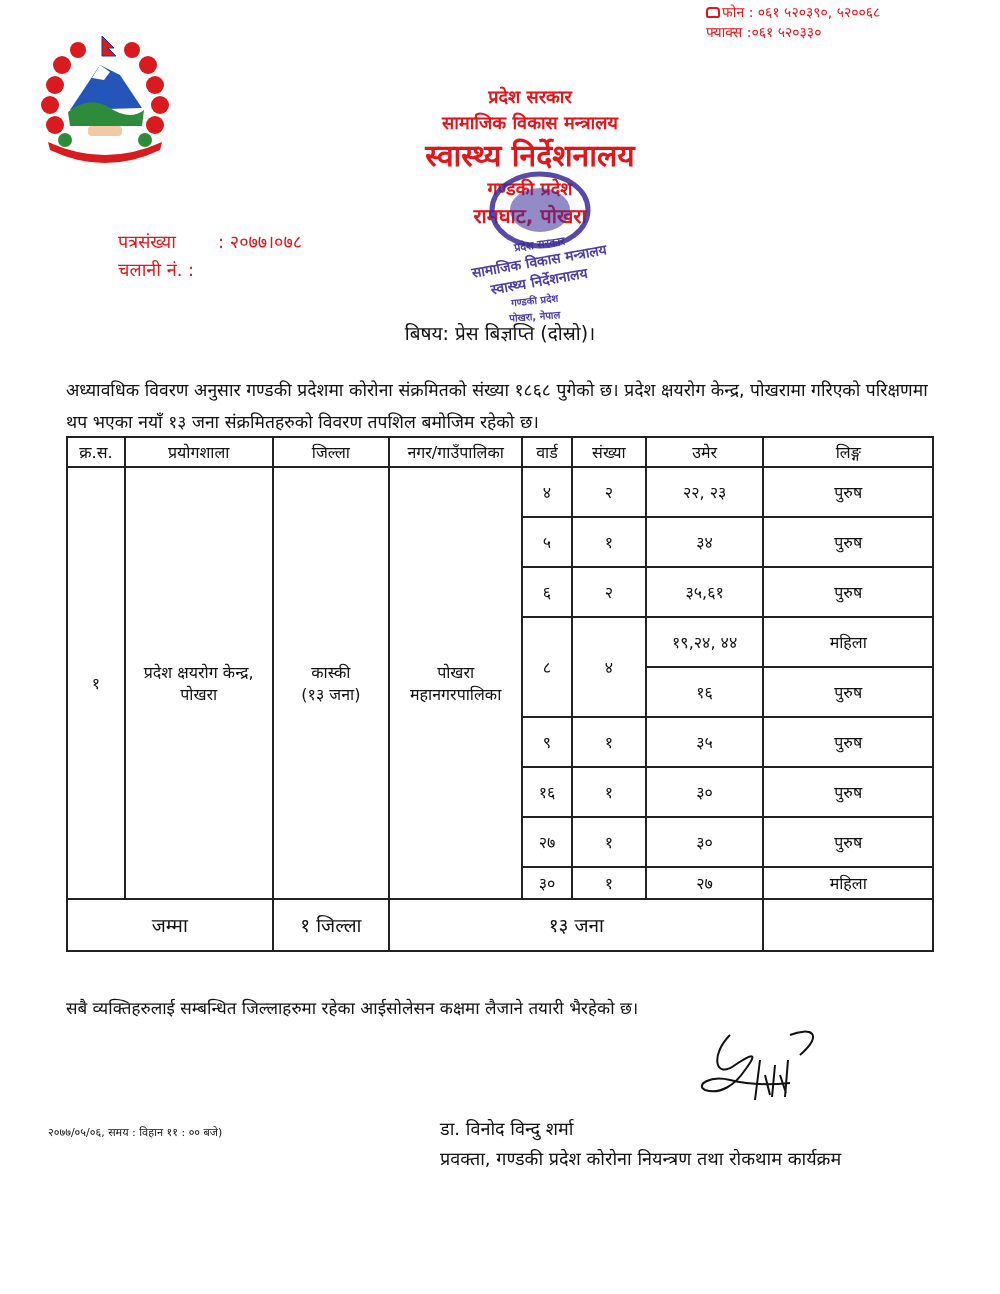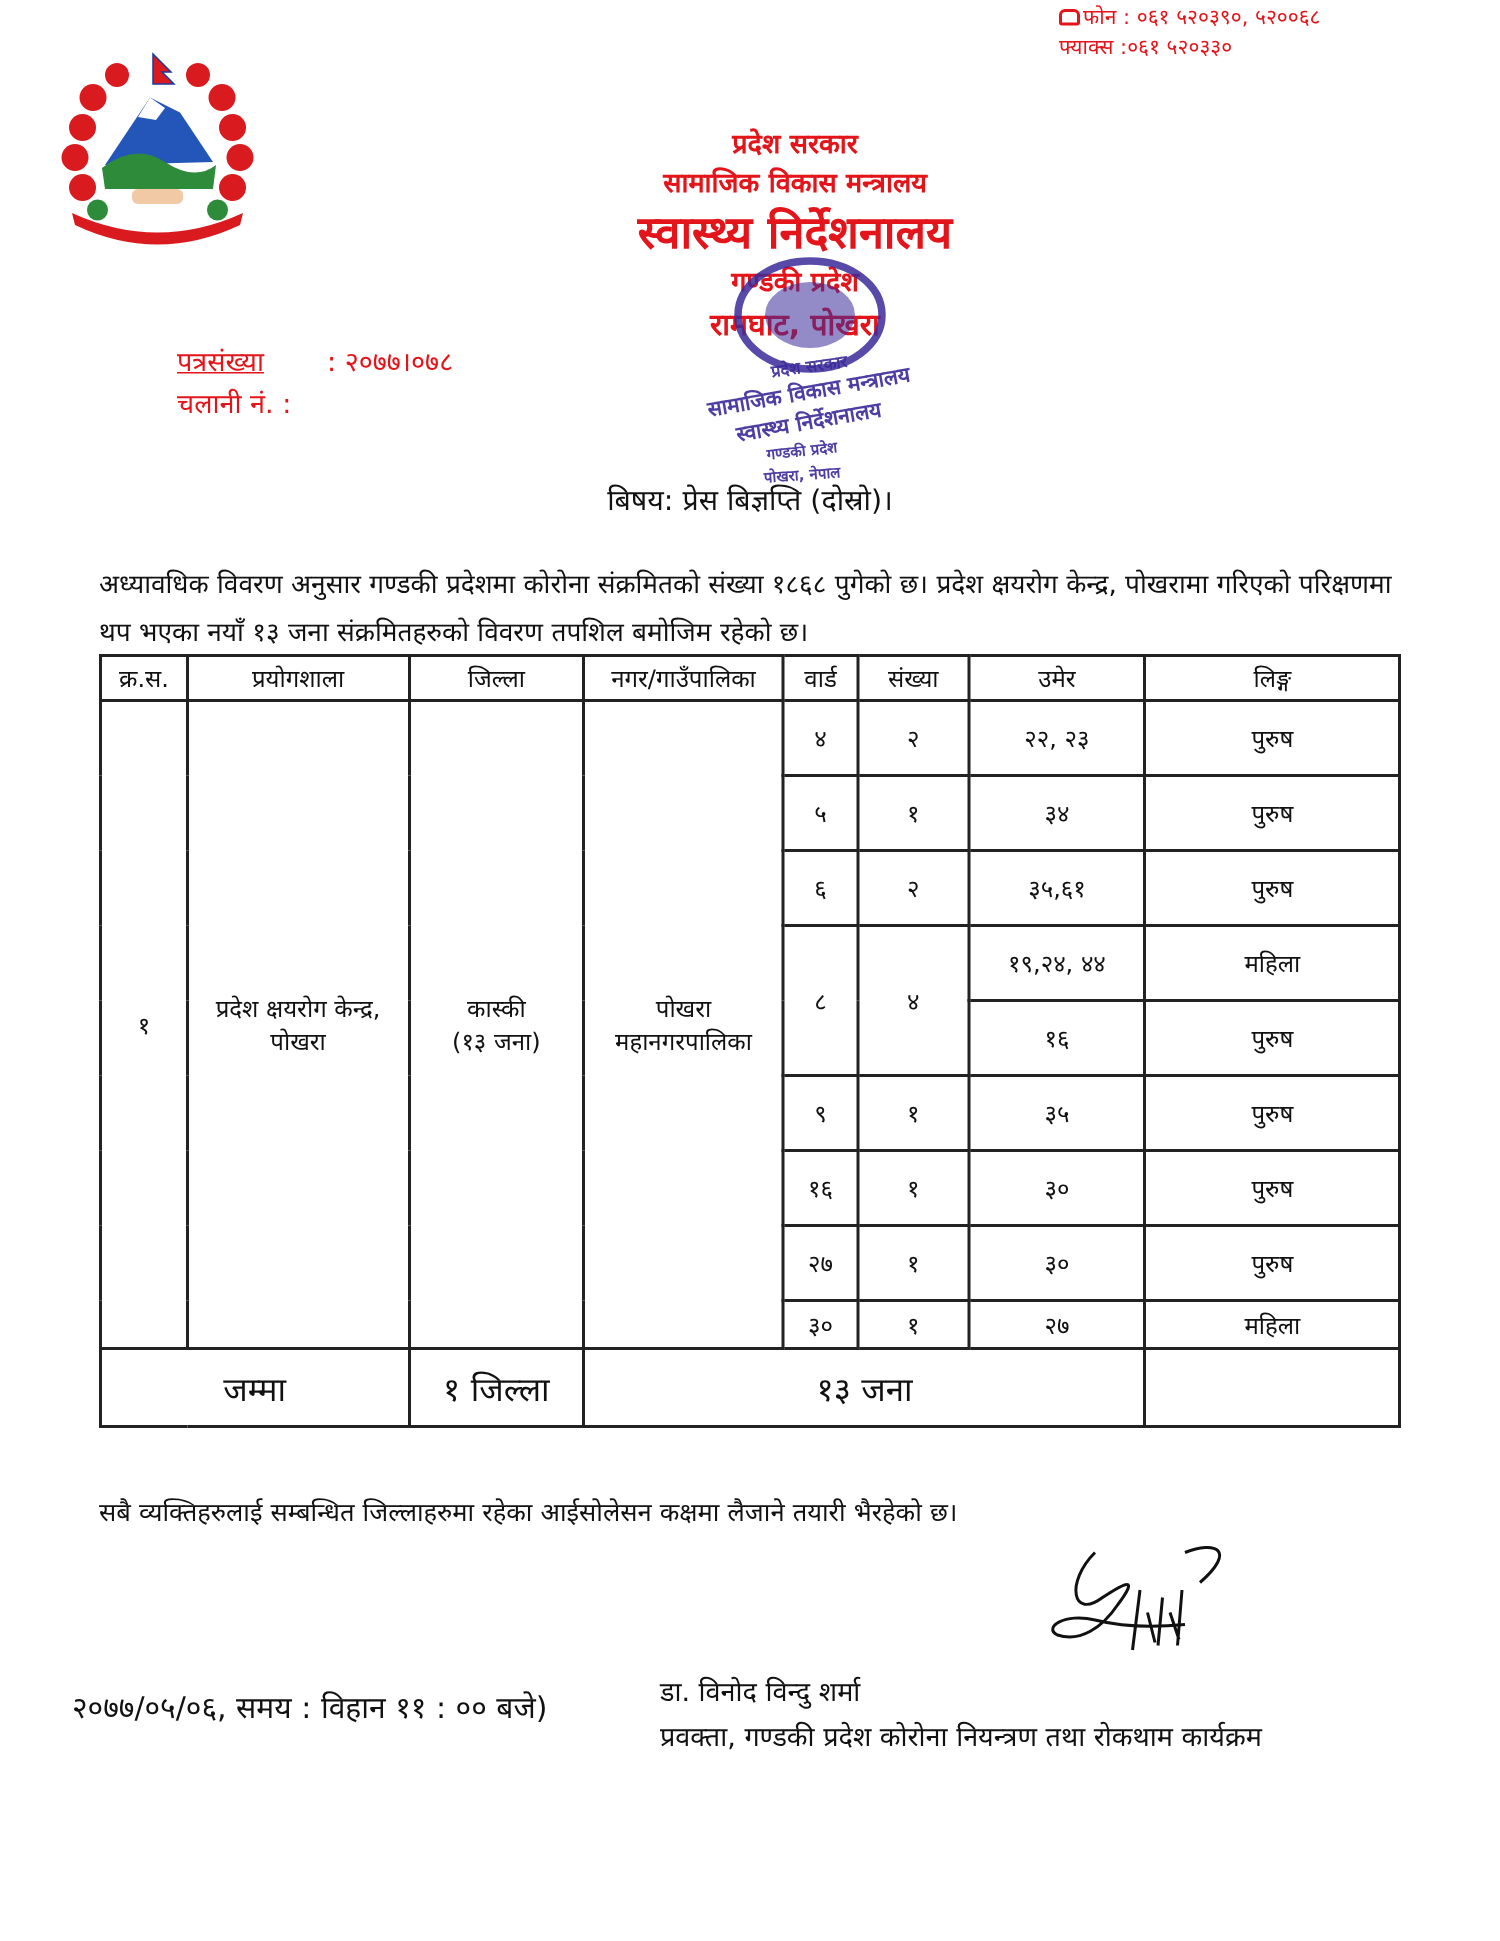--- a/index.html
+++ b/index.html
@@ -15,37 +15,37 @@
   #header { left:300px; top:84px; width:460px; text-align:center; color:#e3151b; }
   #header .l1 { font-size:18px; line-height:26px; font-weight:bold; }
   #header .l2 { font-size:18px; line-height:26px; font-weight:bold; }
   #header .l3 { font-size:30px; line-height:40px; font-weight:bold; }
   #header .l4 { font-size:18px; line-height:26px; font-weight:bold; }
   #header .l5 { font-size:20px; line-height:28px; font-weight:bold; }
 
   #stamp { left:440px; top:170px; width:200px; height:160px; }
 
   #refs { left:118px; top:228px; font-size:18px; line-height:28px; color:#e3151b; }
-  #refs .lbl { display:inline-block; width:100px;text-decoration:underline; }
+  #refs .lbl { display:inline-block; width:100px; }
 
   #subject { left:0; width:1000px; top:320px; text-align:center; font-size:19px; box-sizing:border-box; }
 
   #intro { left:66px; top:374px; width:880px; font-size:17.5px; line-height:32px; }
 
   table#cases { position:absolute; left:66px; top:436px; width:868px; border-collapse:collapse; font-size:16px; }
   #cases td, #cases th { border:2px solid #222; text-align:center; vertical-align:middle; padding:0; font-weight:normal; }
   #cases th { height:28px; font-size:16px; }
   #cases td { height:48px; }
-  #cases .total td { height:50px; font-size:22px; }
+  #cases .total td { height:50px; font-size:19px; }
 
   #closing { left:66px; top:996px; font-size:17px; }
 
   #signature { left:690px; top:1025px; width:140px; height:90px; }
 
-  #datetime { left:48px; top:1124px; font-size:20px; }
+  #datetime { left:48px; top:1124px; font-size:11px; }
 
   #signatory { left:440px; top:1114px; width:560px; text-align:left; font-size:18px; line-height:30px; }
 </style>
 </head>
 <body>
 
 <div id="contact" class="abs">
   <div>
     <span class="phone-icon"></span><span>फोन : ०६१ ५२०३९०, ५२००६८</span>
   </div>

